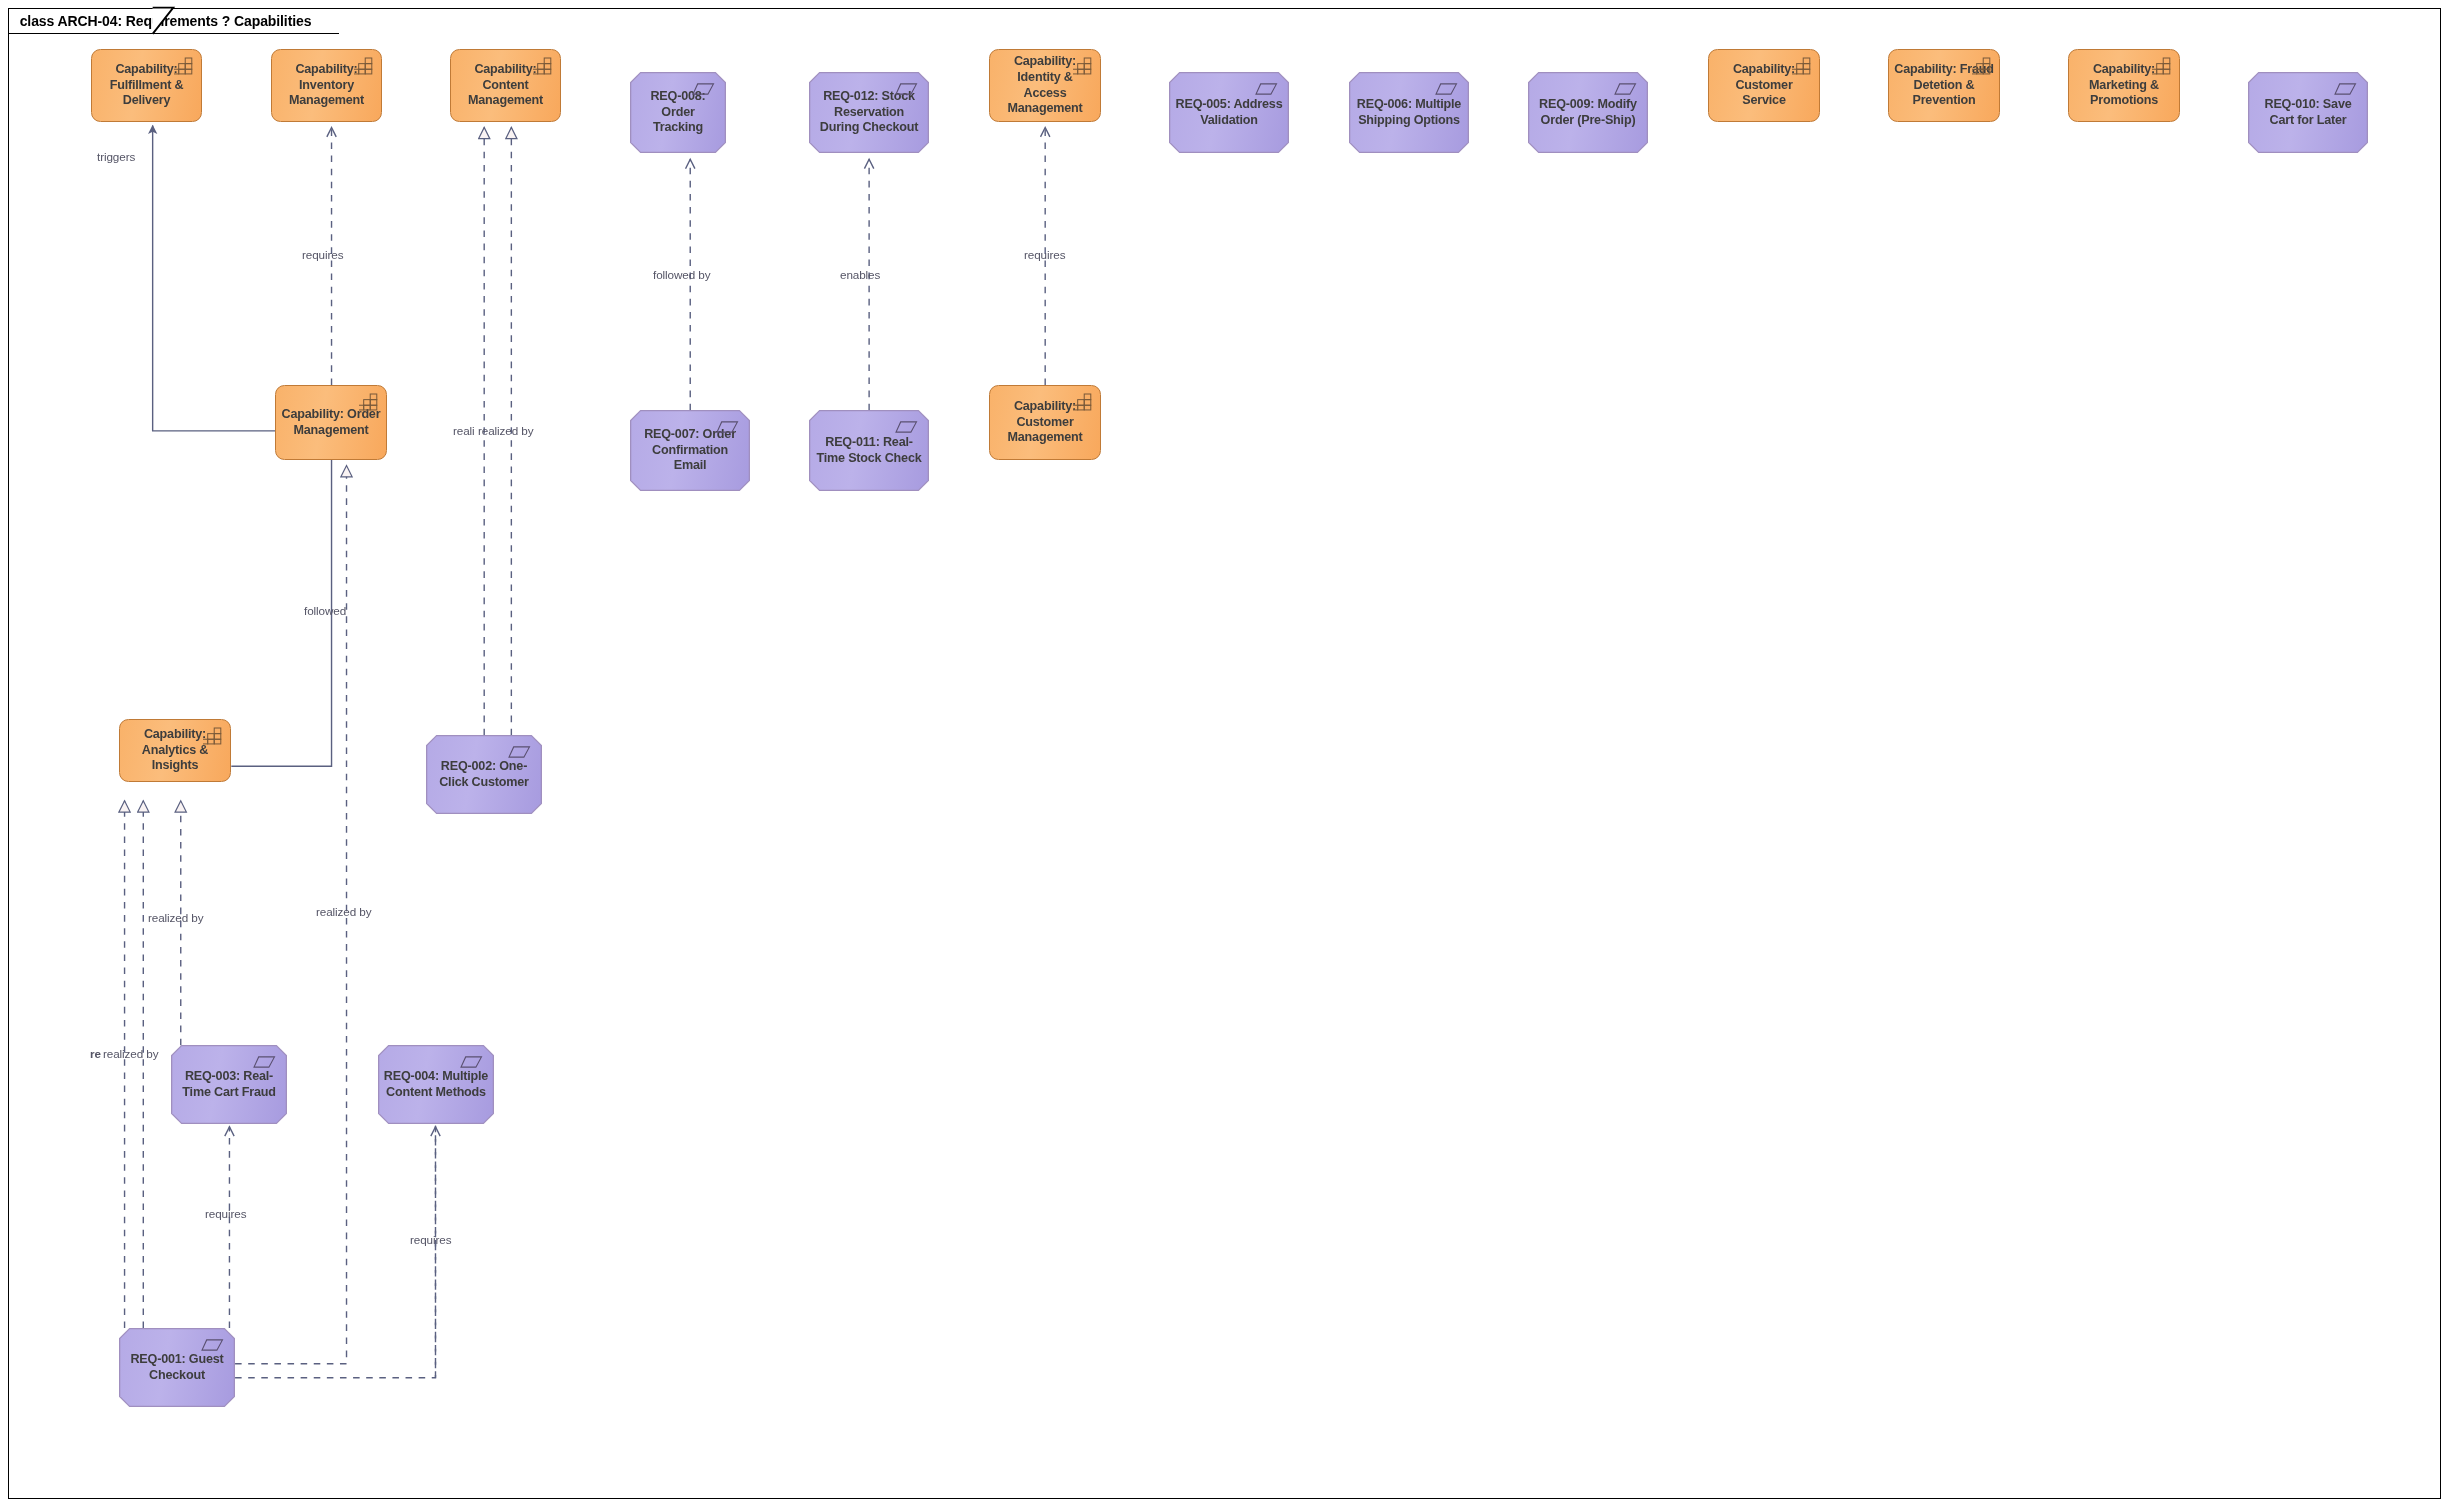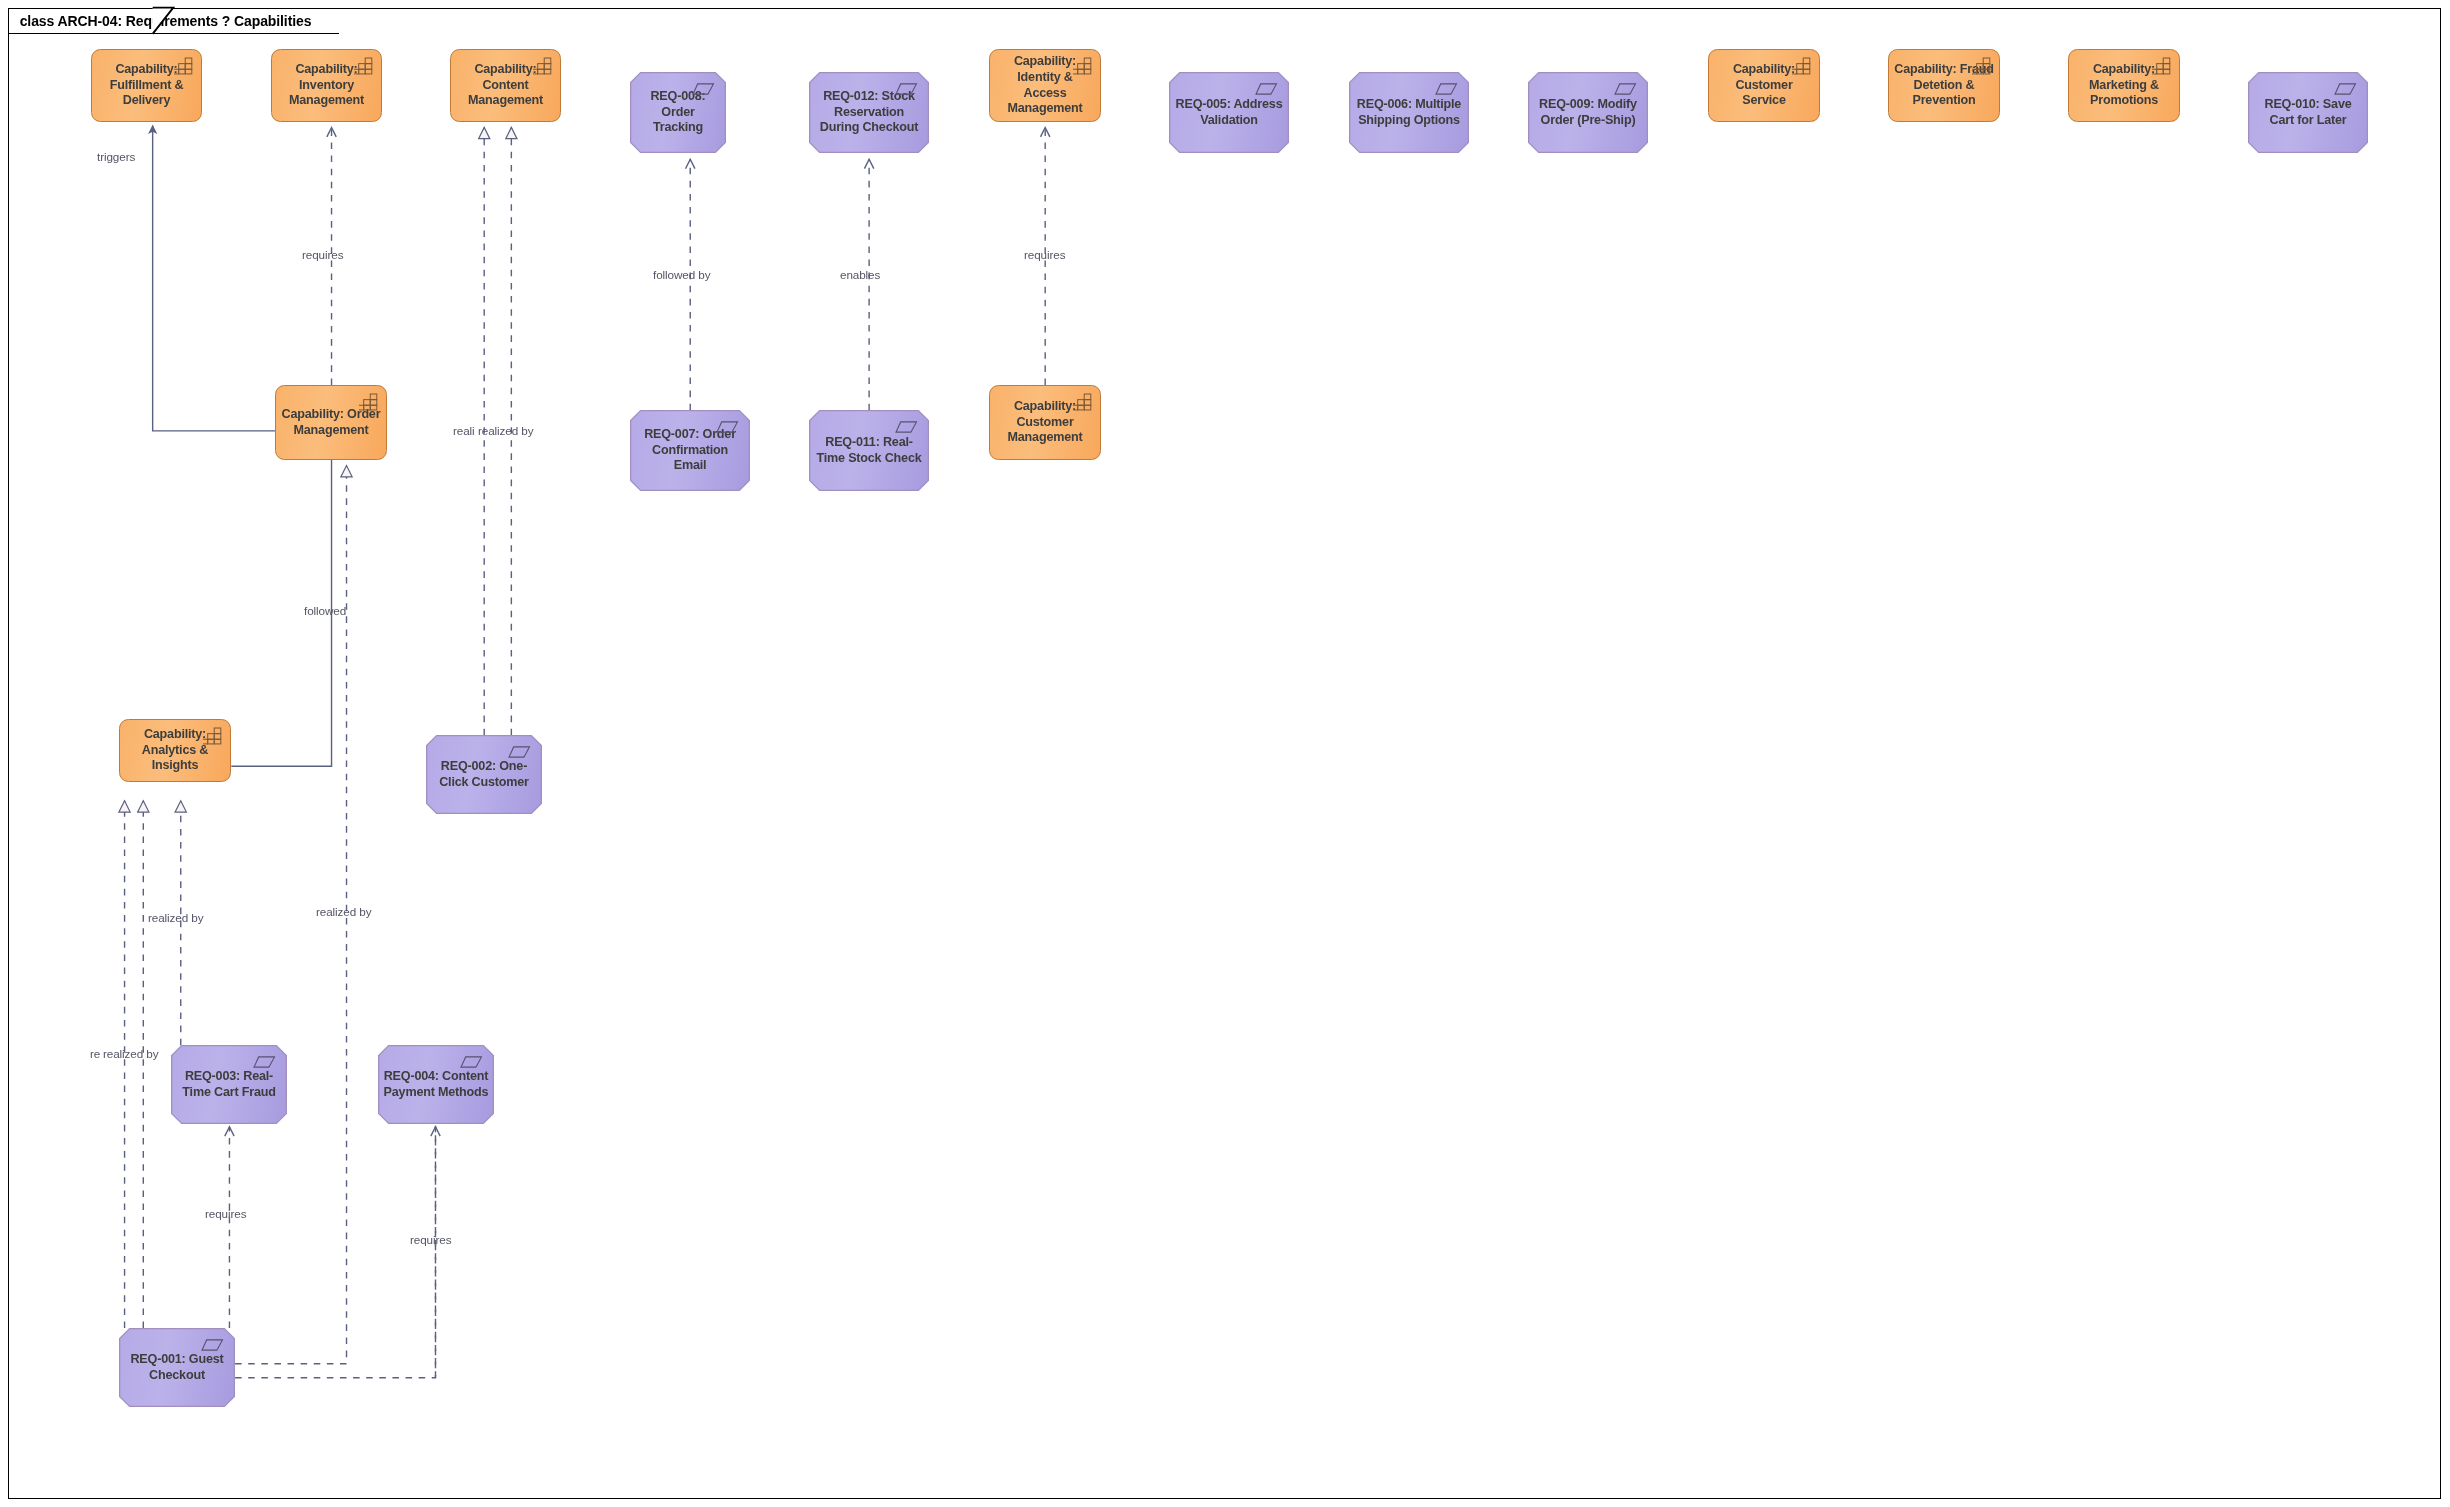--- a/index.html
+++ b/index.html
@@ -427,21 +427,21 @@
     </svg>
     <span class="label">REQ-003: Real-Time Cart Fraud</span>
   </div>
 
   <div class="node req" style="left:378px; top:1045px; width:116px; height:79px;">
     <span class="shape"></span>
     <span class="shape-in"></span>
     <svg class="node-icon req-icon" width="22.5" height="13" viewBox="0 0 24 14">
       <polygon points="6,1 23,1 17,12 1,12" fill="none" stroke="#5a5070" stroke-width="1.2"></polygon>
     </svg>
-    <span class="label">REQ-004: Content Payment Methods</span>
+    <span class="label">REQ-004: Multiple Content Methods</span>
   </div>
 
   <div class="node req" style="left:119px; top:1328px; width:116px; height:79px;justify-content:center;">
     <span class="shape"></span>
     <span class="shape-in"></span>
     <svg class="node-icon req-icon" width="22.5" height="13" viewBox="0 0 24 14">
       <polygon points="6,1 23,1 17,12 1,12" fill="none" stroke="#5a5070" stroke-width="1.2"></polygon>
     </svg>
     <span class="label">REQ-001: Guest Checkout</span>
   </div>
@@ -449,19 +449,19 @@
   <div class="elabel" style="left:97px;  top:150px;">triggers</div>
   <div class="elabel" style="left:302px;  top:248px;">requires</div>
   <div class="elabel" style="left:653px;  top:268px;">followed by</div>
   <div class="elabel" style="left:840px;  top:268px;">enables</div>
   <div class="elabel" style="left:1024px; top:248px;">requires</div>
   <div class="elabel" style="left:453px; top:424px;">reali</div>
   <div class="elabel" style="left:478px; top:424px;">realized by</div>
   <div class="elabel" style="left:304px;  top:604px;">followed</div>
   <div class="elabel" style="left:148px; top:911px;">realized by</div>
   <div class="elabel" style="left:316px; top:905px;">realized by</div>
-  <div class="elabel" style="left:90px; top:1047px;">re</div>
+  <div class="elabel" style="left:90px; top:1047px;font-weight:bold;">re</div>
   <div class="elabel" style="left:103px; top:1047px;">realized by</div>
   <div class="elabel" style="left:205px;  top:1207px;">requires</div>
   <div class="elabel" style="left:410px;  top:1233px;">requires</div>
 
 </div>
 
 
 </body></html>

